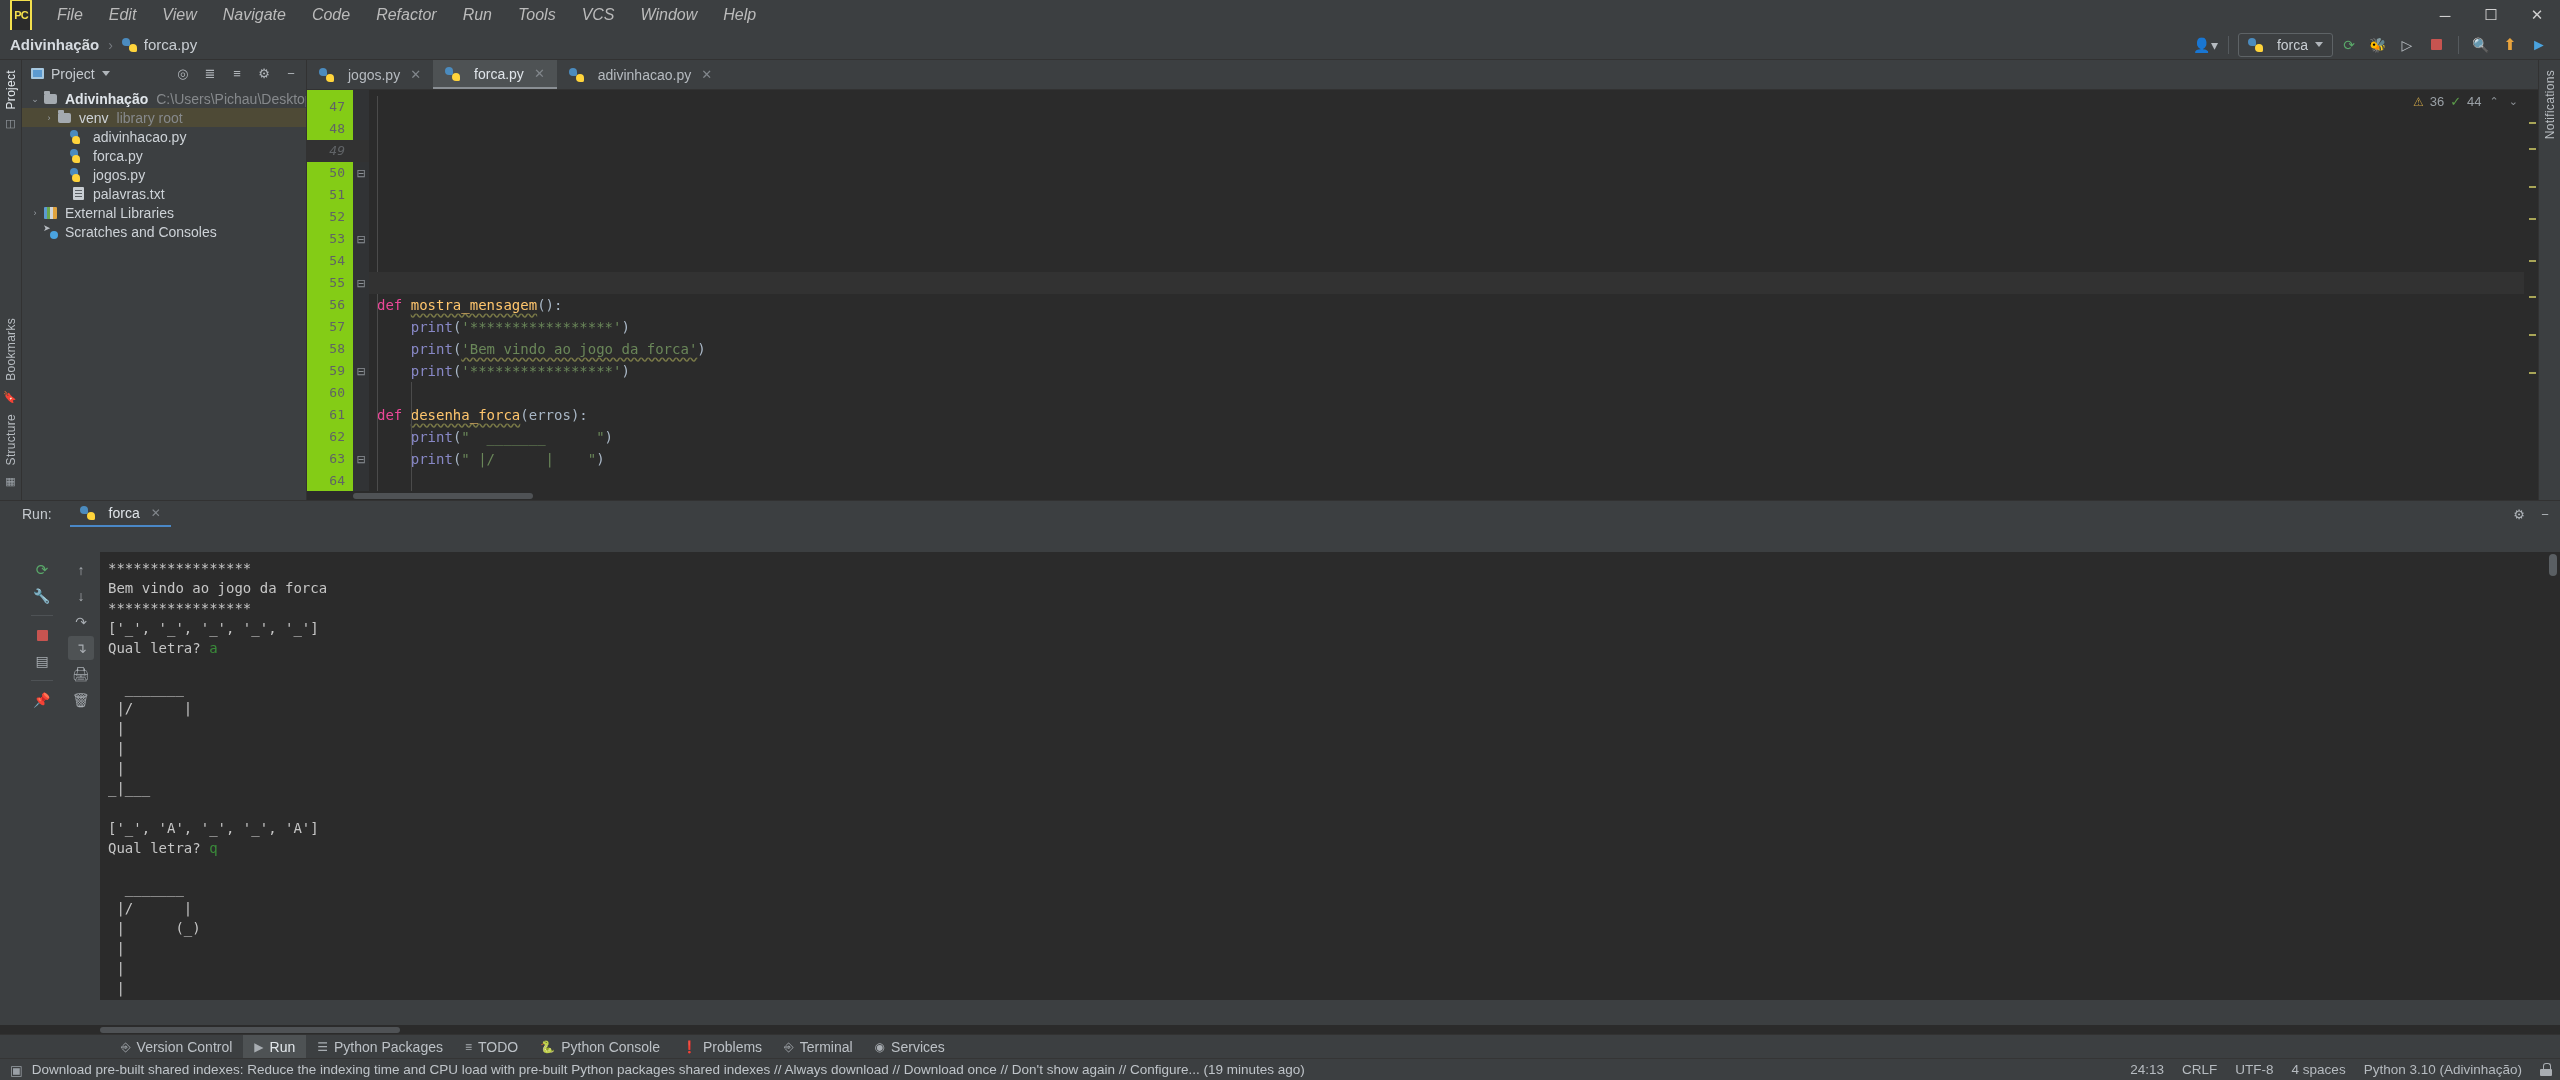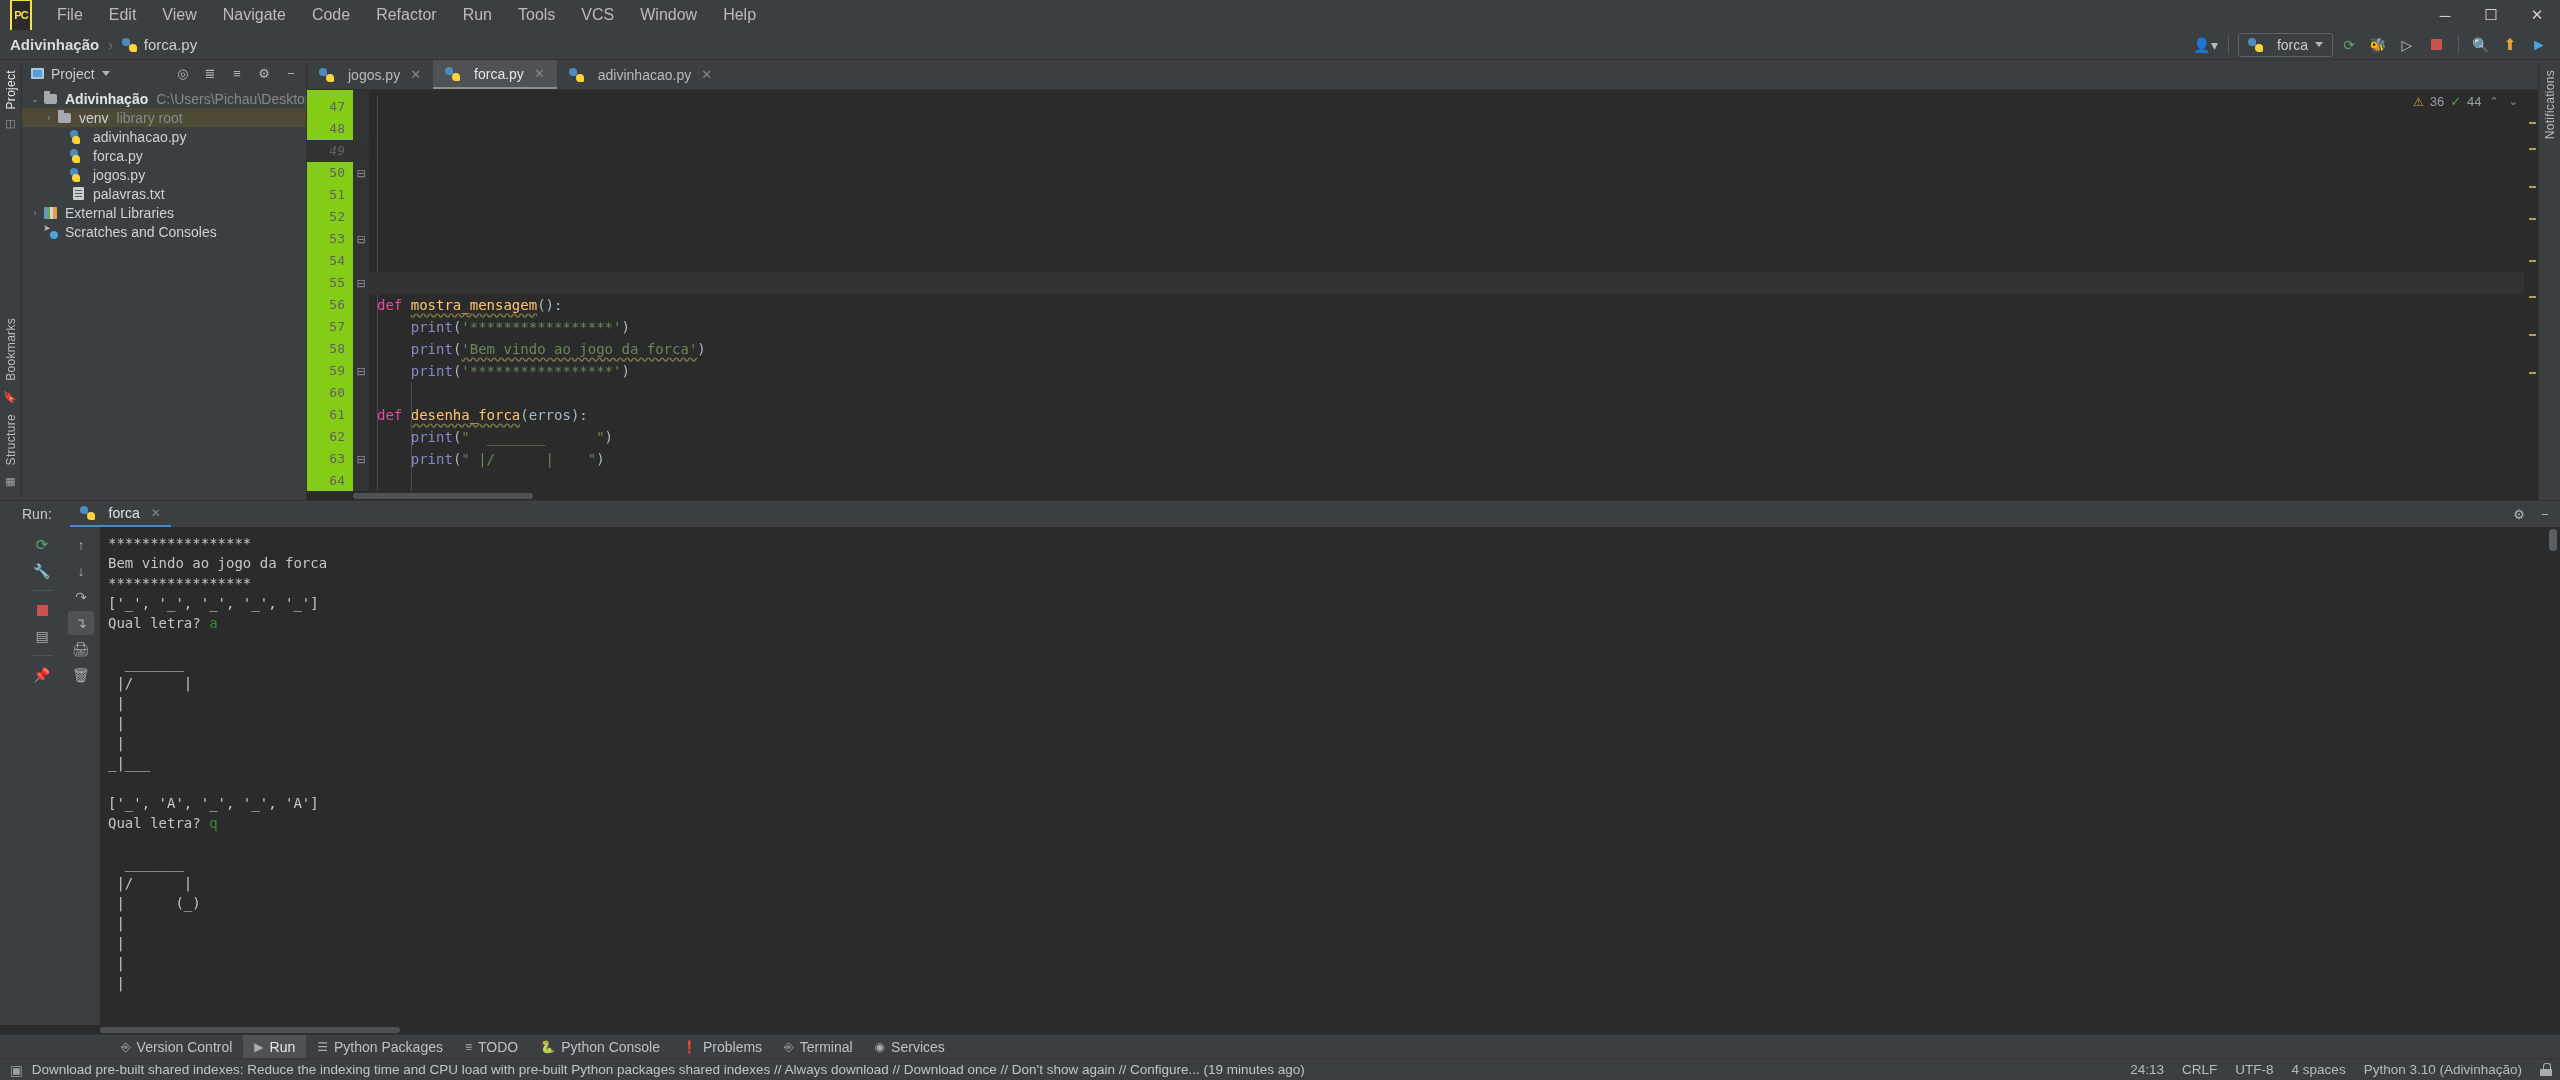--- a/index.html
+++ b/index.html
@@ -17,21 +17,21 @@
     height: 30px; background: #3c3f41; display: flex; align-items: center;
     flex: 0 0 30px; color: #bbbbbb; font-size: 16px; position: relative;
   }
   .pc-logo {
     width: 22px; height: 33px; margin: 0 12px 0 10px; border: 2px solid #f4e04d;
     border-radius: 2px; background: #2b2b2b; color: #f4e04d; font-size: 11px;
     font-weight: bold; display: flex; align-items: center; justify-content: center;
     letter-spacing: -1px; flex: 0 0 auto;
   }
   .menu { display: flex; align-items: center; gap: 0; }
-  .menu-item { padding: 4px 13px; font-size: 16px; color: #bbbbbb; cursor: default; white-space: nowrap; }
+  .menu-item { padding: 4px 13px; font-size: 16px; color: #bbbbbb; cursor: default; white-space: nowrap; font-style: italic; }
   .win-title {
     position: absolute; left: 0; right: 0; text-align: center; font-size: 15px;
     color: #a9b0b7; pointer-events: none;
   }
   .win-ctrls { margin-left: auto; display: flex; align-items: center; z-index: 3; }
   .win-btn { width: 46px; height: 30px; display: flex; align-items: center; justify-content: center;
              color: #d0d0d0; font-size: 15px; }
 
   
   .navbar {
@@ -150,21 +150,21 @@
   .smark { position: absolute; right: 2px; width: 7px; height: 2px; background: #a9a557; }
 
   .editor-right-rail { width: 22px; flex: 0 0 22px; background: #3c3f41; border-left: 1px solid #323232;
                        display: flex; flex-direction: column; align-items: center; padding-top: 6px; }
 
   .hsb { height: 9px; background: #2b2b2b; position: relative; flex: 0 0 9px; }
   .hsb-thumb { position: absolute; left: 46px; top: 2px; height: 6px; width: 180px; background: #4f5255; border-radius: 3px; }
 
   
   .runpanel { flex: 0 0 auto; height: 534px; display: flex; flex-direction: column; background: #3c3f41;
-              border-top: 1px solid #323232; }
+              border-top: 1px solid #323232; gap: 25px; }
   .runhdr { height: 26px; flex: 0 0 26px; display: flex; align-items: center; padding-left: 22px;
             font-size: 14px; color: #c5cacf; }
   .runhdr .lbl { margin-right: 18px; }
   .runtab { display: flex; align-items: center; gap: 7px; height: 25px; padding: 0 10px;
             border-bottom: 2px solid #4a88c7; color: #dfe4e9; }
   .runtab .x { color: #82878c; font-size: 12px; margin-left: 4px; }
   .runhdr .spacer { margin-left: auto; }
   .runhdr-ico { width: 22px; height: 22px; display: flex; align-items: center; justify-content: center;
                 color: #b0b5ba; font-size: 13px; margin-right: 4px; border-radius: 3px; }
 

